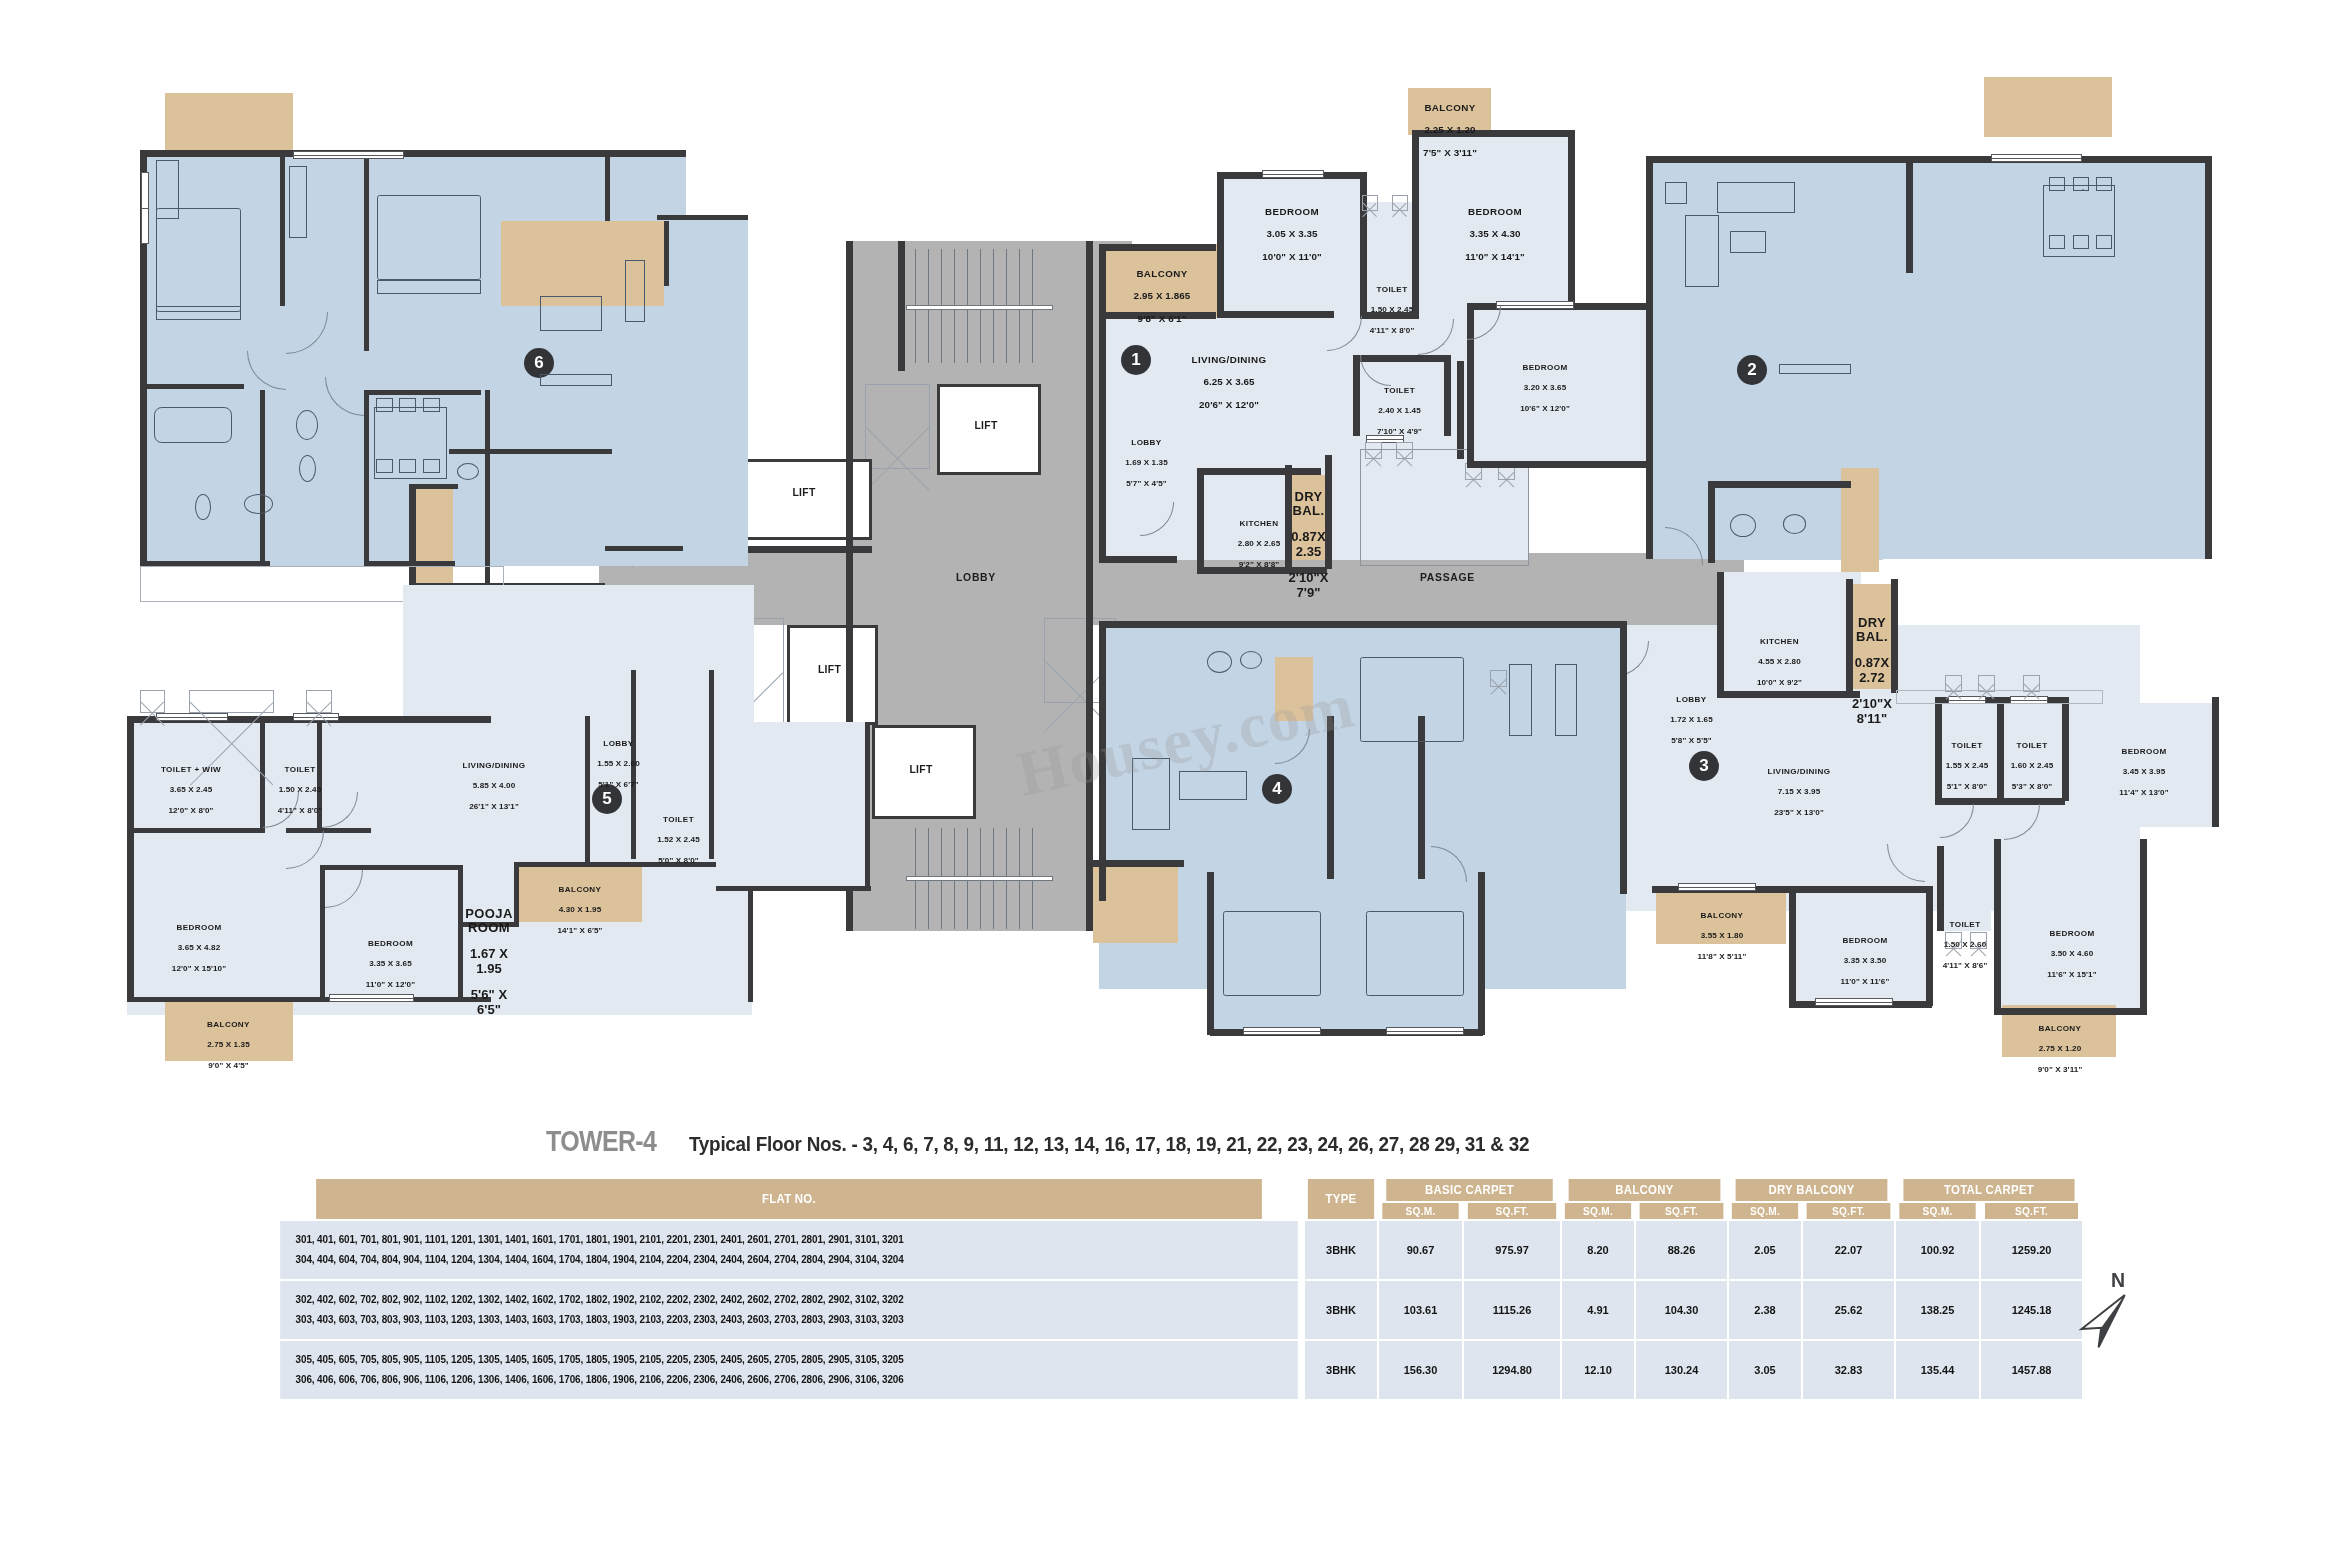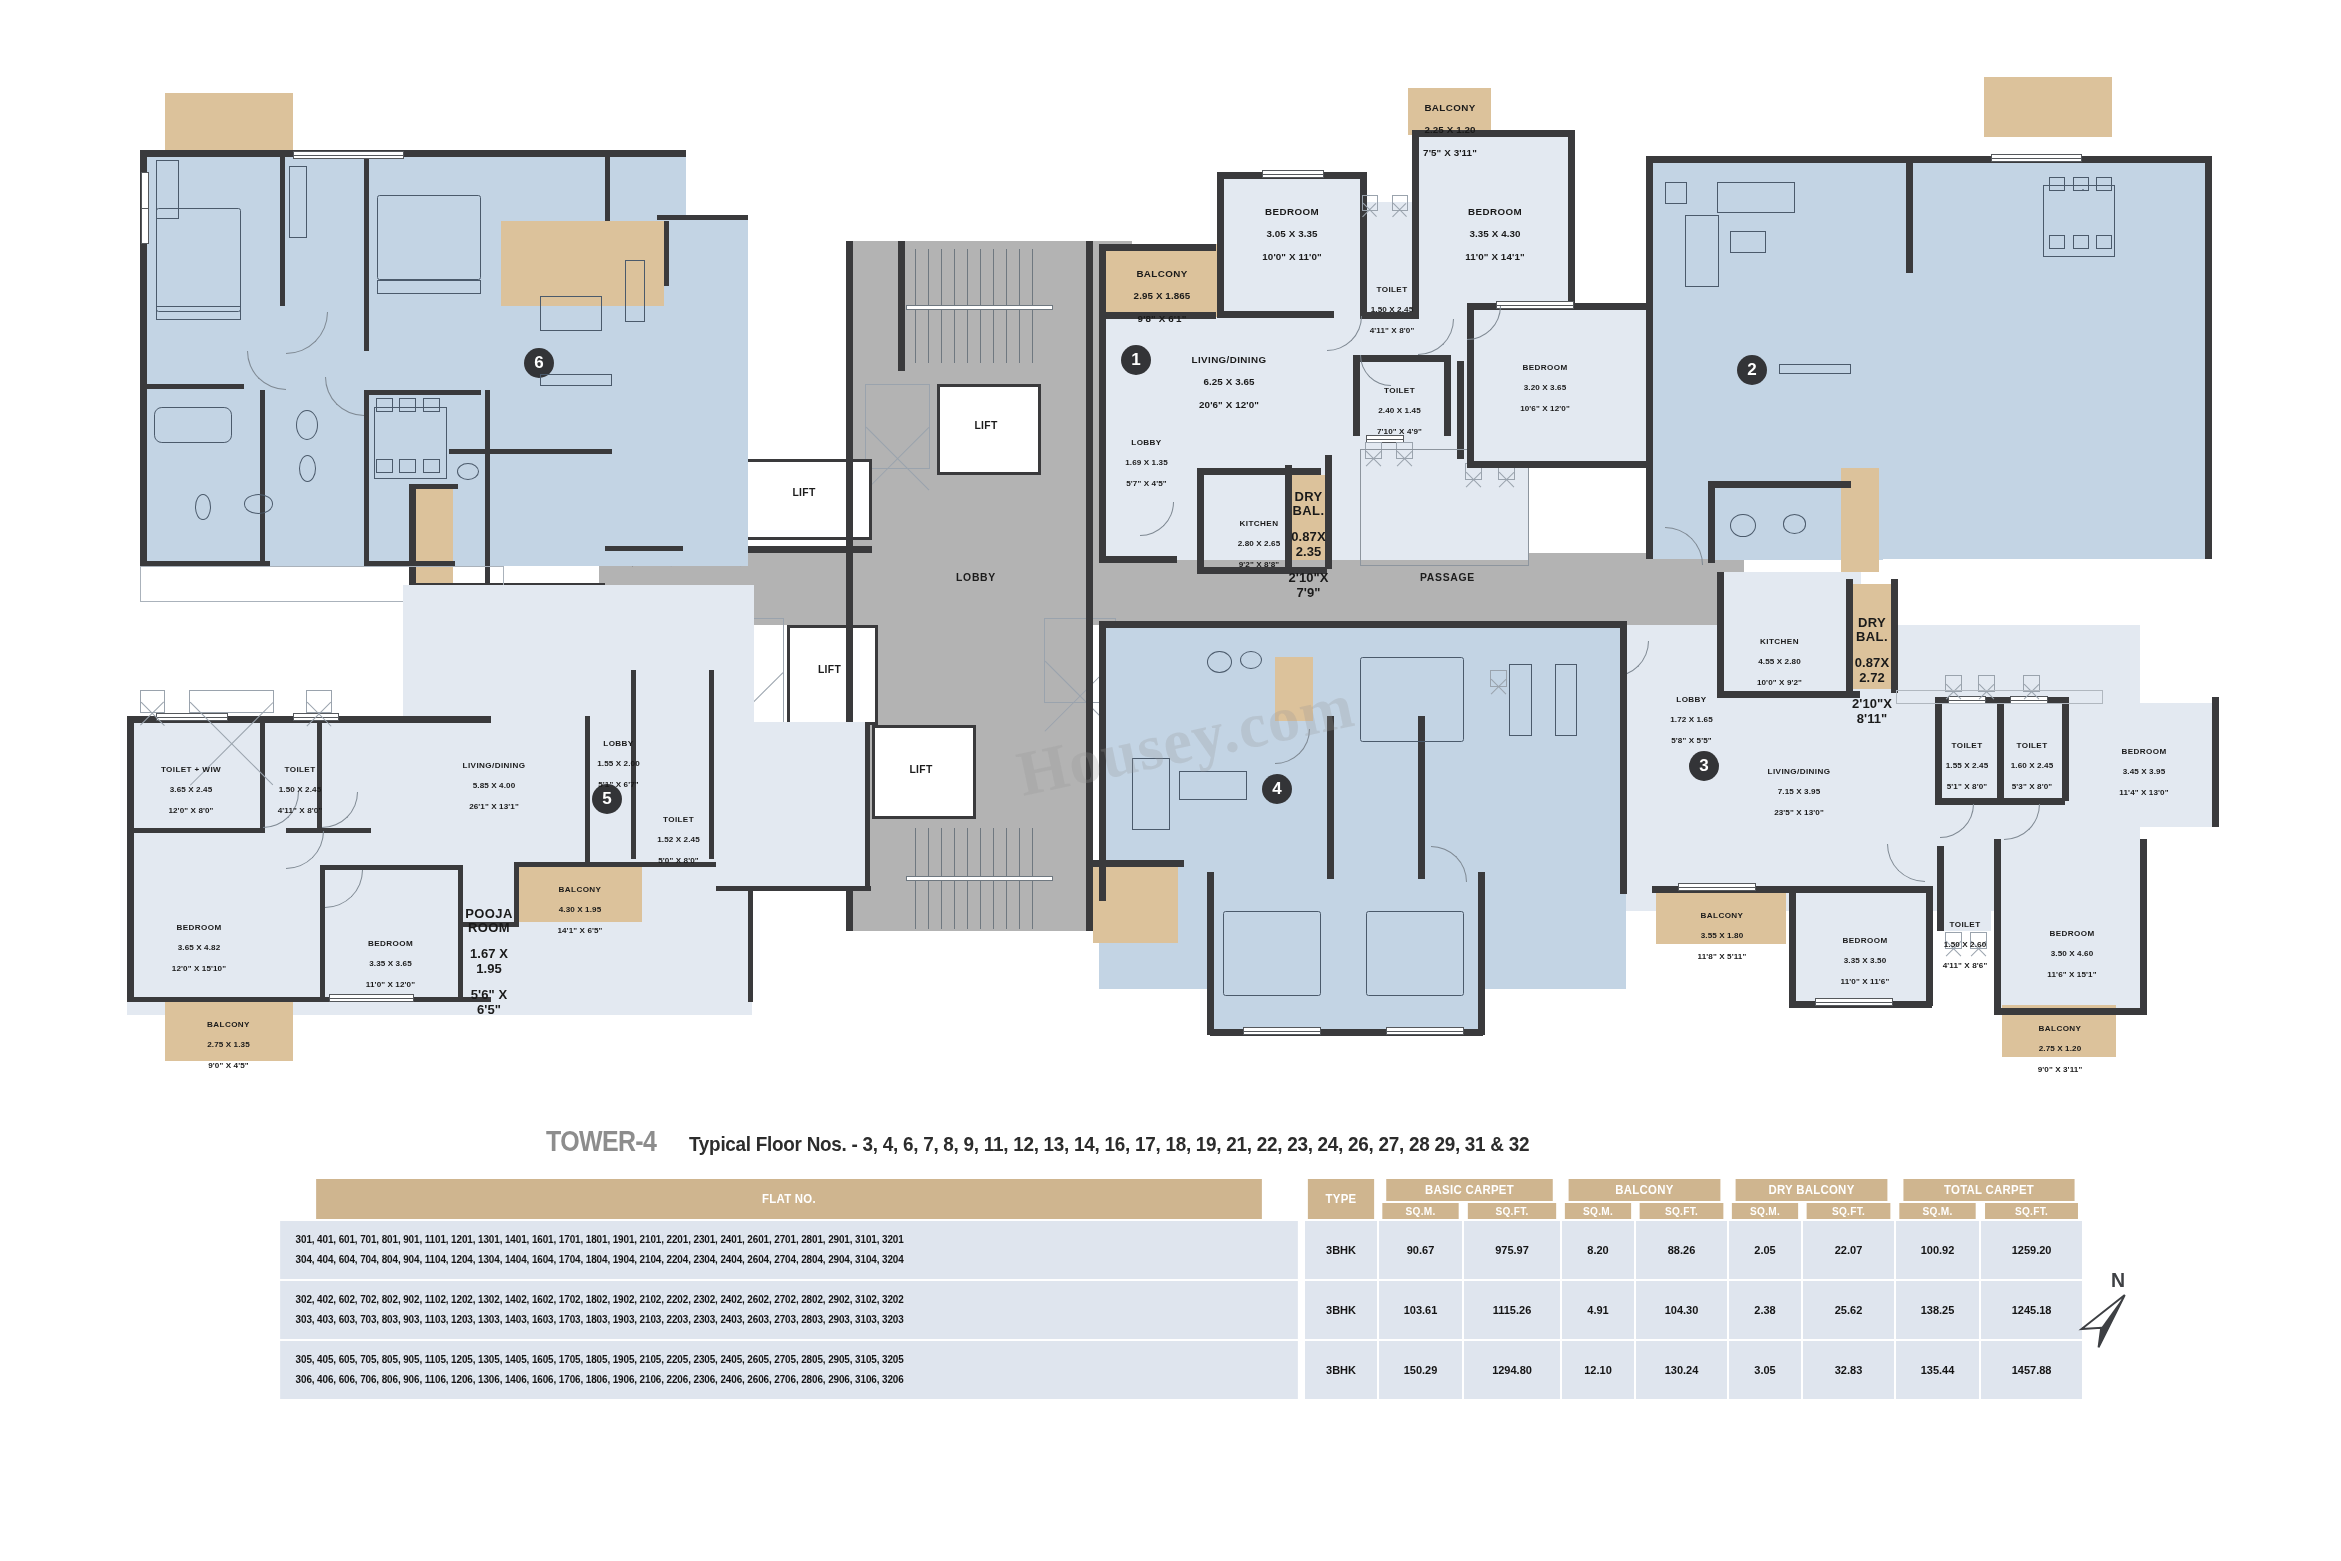--- a/index.html
+++ b/index.html
@@ -705,21 +705,21 @@
       <td>25.62</td>
       <td>138.25</td>
       <td>1245.18</td>
     </tr>
     <tr>
       <td class="flat">
         <div>305, 405,  605, 705, 805, 905, 1105, 1205, 1305, 1405, 1605, 1705, 1805, 1905, 2105, 2205, 2305, 2405, 2605, 2705, 2805, 2905, 3105, 3205</div>
         <div>306, 406, 606, 706, 806, 906, 1106, 1206, 1306, 1406,  1606, 1706, 1806, 1906, 2106, 2206, 2306, 2406, 2606, 2706, 2806, 2906, 3106, 3206</div>
       </td>
       <td>3BHK</td>
-      <td>150.29</td>
+      <td>156.30</td>
       <td>1294.80</td>
       <td>12.10</td>
       <td>130.24</td>
       <td>3.05</td>
       <td>32.83</td>
       <td>135.44</td>
       <td>1457.88</td>
     </tr>
   </tbody>
 </table>

